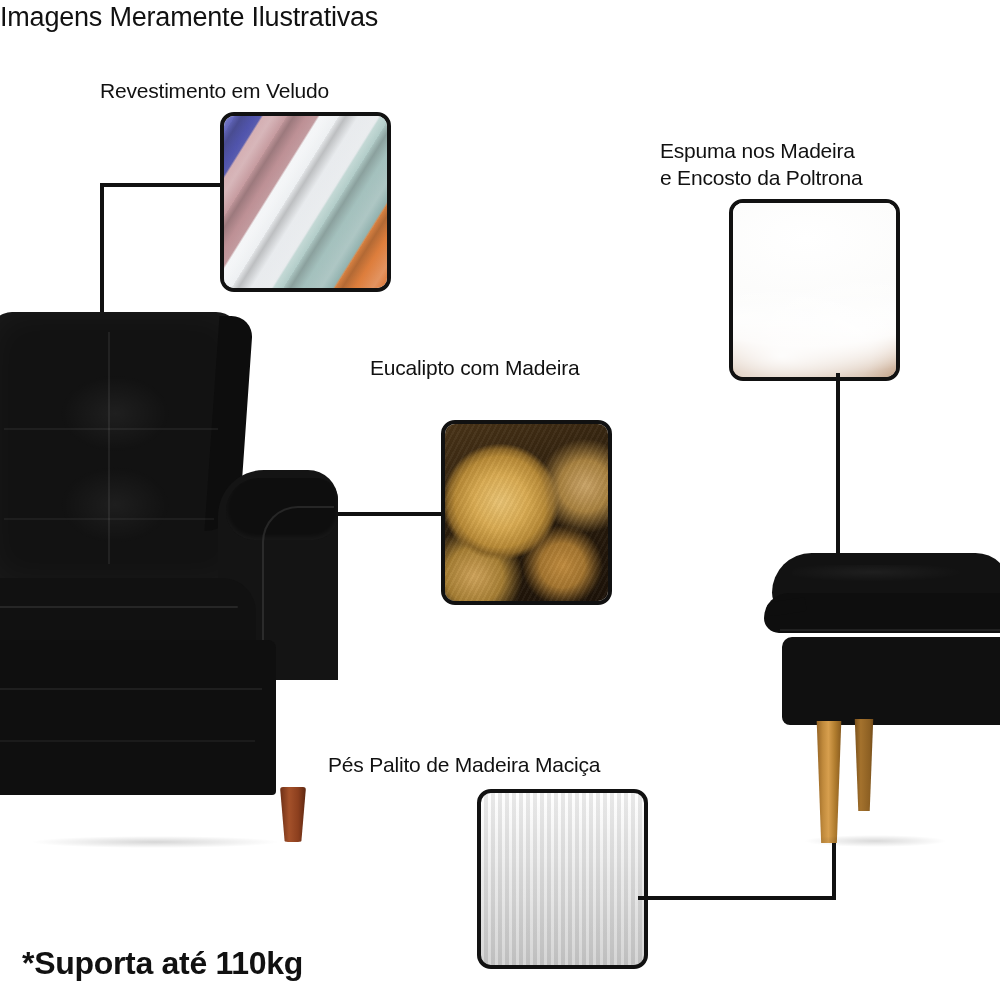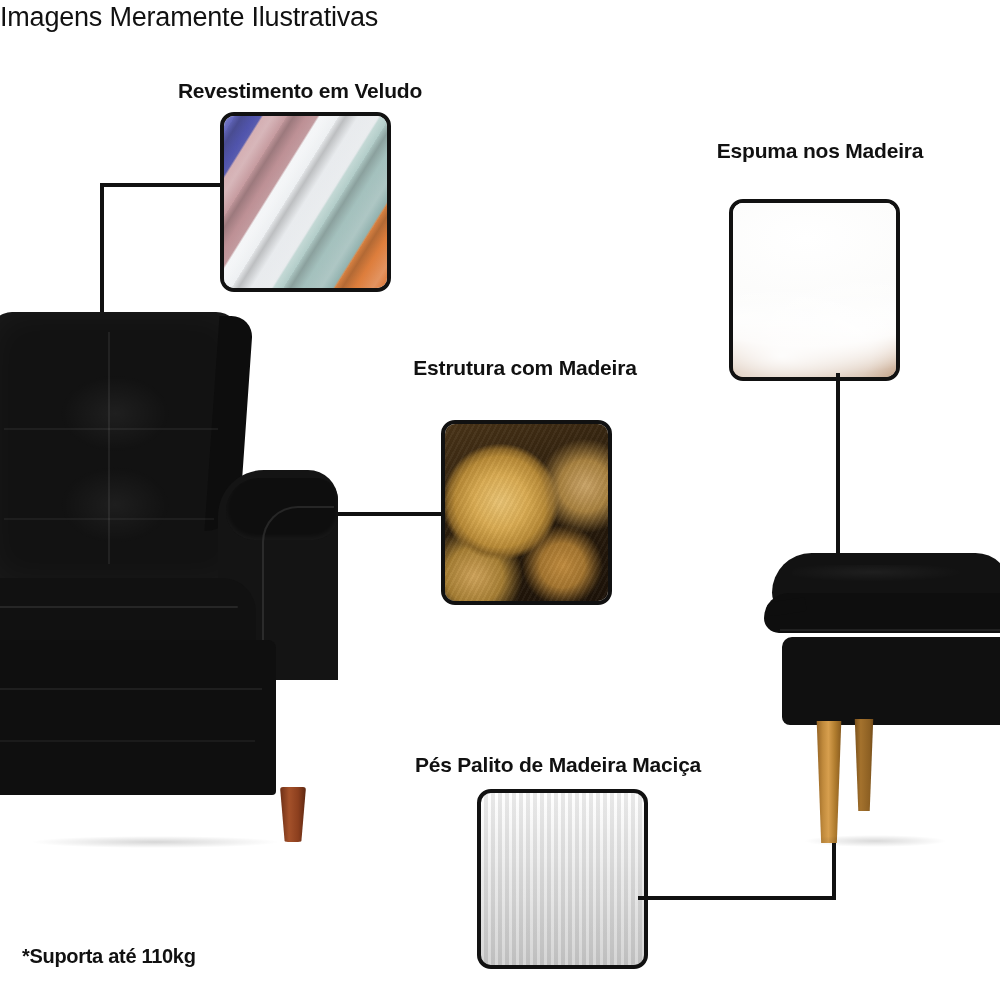--- a/index.html
+++ b/index.html
@@ -25,32 +25,31 @@
     top: 2px;
     width: 1000px;
     text-align: left;
     font-size: 27px;
     font-weight: normal;
     color: #111111;
     letter-spacing: -0.2px;
   }
   .callout-label {
     position: absolute;
-    text-align: center;
     font-size: 21px;
-    font-weight: bold;
+    font-weight: normal;
     color: #111111;
     line-height: 1.27;
     letter-spacing: -0.2px;
   }
   .footnote {
     position: absolute;
     left: 22px;
     top: 945px;
-    font-size: 20px;
+    font-size: 32px;
     font-weight: bold;
     color: #111111;
     letter-spacing: -0.3px;
   }
 
   
   .leader {
     position: absolute;
     background: #111111;
   }
@@ -336,30 +335,31 @@
 
   <div class="swatch" style="left:220px; top:112px; width:163px; height:172px;">
     <div class="inner velvet-inner"></div>
   </div>
 
   <div class="leader" style="left:100px; top:183px; width:122px; height:4px;"></div>
   <div class="leader" style="left:100px; top:183px; width:4px; height:156px;"></div>
 
   <div class="callout-label" style="left:660px; top:138px; width:320px;">
     <div>Espuma nos Madeira</div>
+    <div>e Encosto da Poltrona</div>
   </div>
 
   <div class="swatch" style="left:729px; top:199px; width:163px; height:174px;">
     <div class="inner foam-inner"></div>
   </div>
 
   <div class="leader" style="left:836px; top:373px; width:4px; height:234px;"></div>
 
   <div class="callout-label" style="left:370px; top:355px; width:310px;">
-    <div>Estrutura com Madeira</div>
+    <div>Eucalipto com Madeira</div>
   </div>
 
   <div class="swatch" style="left:441px; top:420px; width:163px; height:177px;">
     <div class="inner wood-inner"></div>
   </div>
 
   <div class="leader" style="left:300px; top:512px; width:143px; height:4px;"></div>
 
   <div class="callout-label" style="left:328px; top:752px; width:460px;">Pés Palito de Madeira Maciça</div>
 

